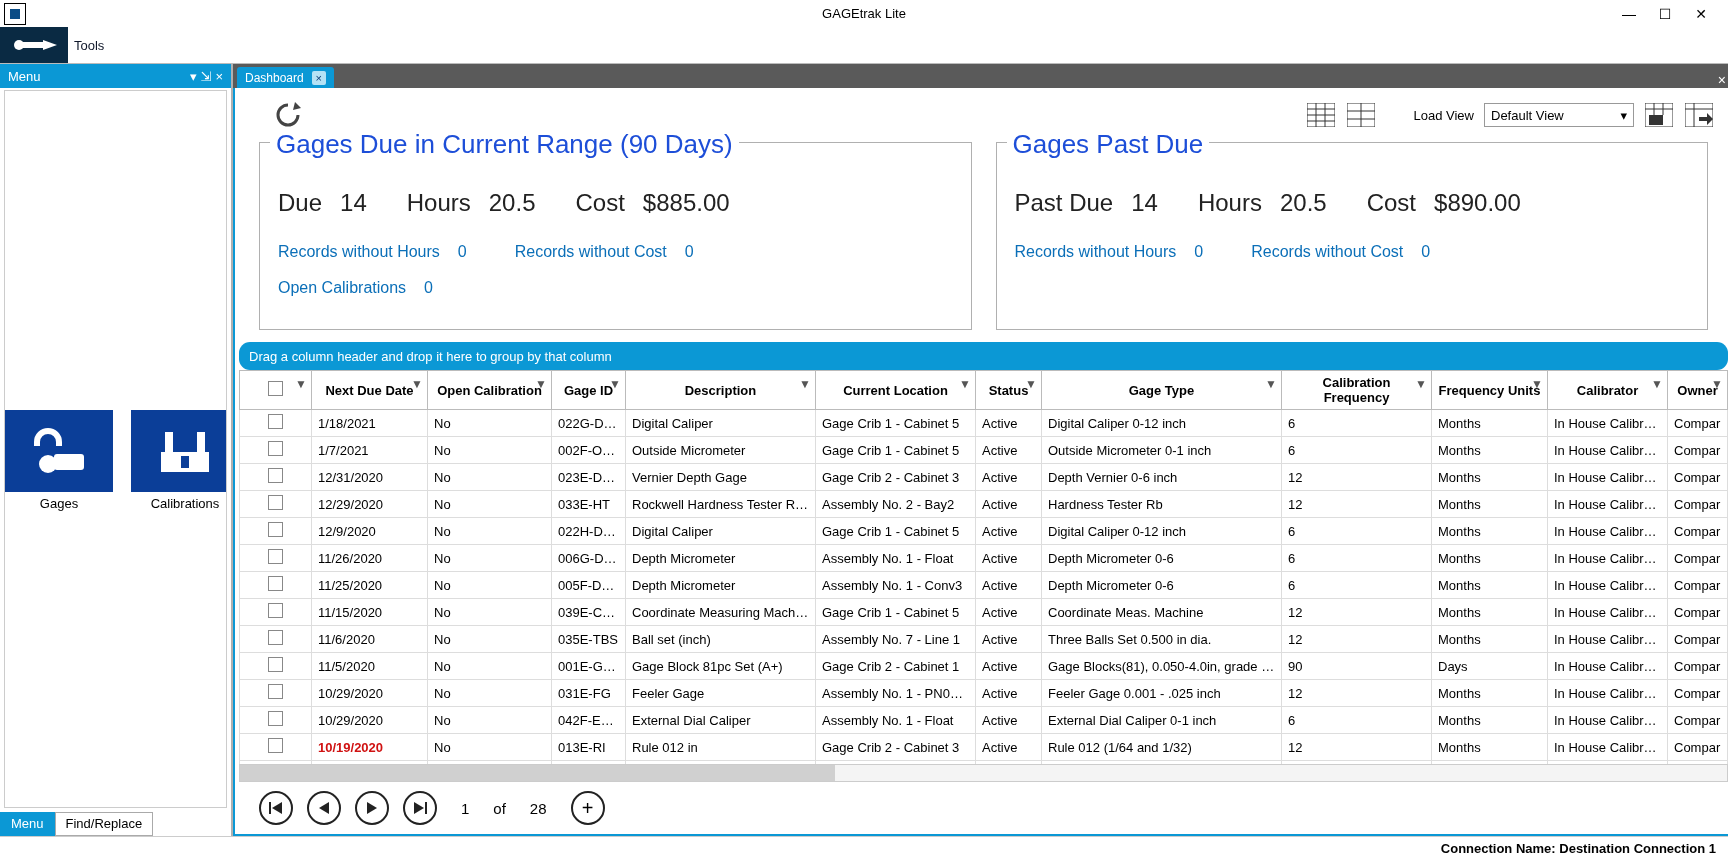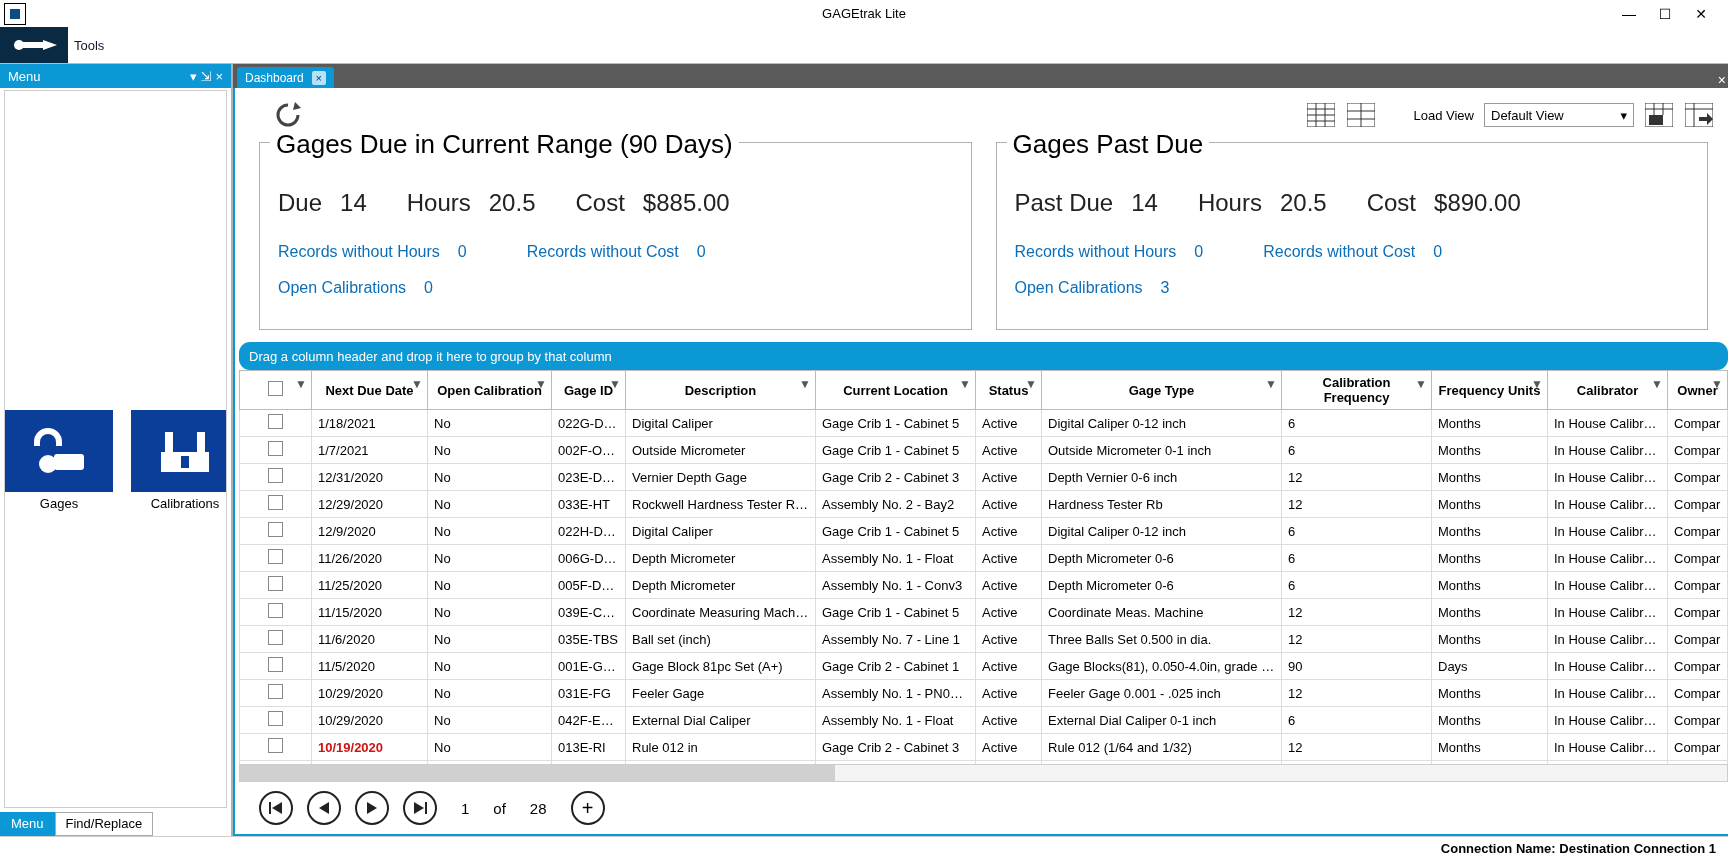--- a/index.html
+++ b/index.html
@@ -50,25 +50,25 @@
 .refresh { width:30px; height:30px; }
 .top-right { margin-left:auto; display:flex; align-items:center; gap:10px; }
 .grid-icon-btn { width:30px; height:30px; display:flex; align-items:center; justify-content:center; }
 .loadview-lbl { font-size:13px; margin-left: 28px; }
 .loadview-select { width: 150px; height:24px; border:1px solid #999; display:flex; align-items:center; padding:0 6px; font-size:13px; background:#fff; }
 .loadview-select .caret { margin-left:auto; }
 
 
 .cards-row { display:flex; gap: 24px; padding: 0 24px 12px 24px; }
 .card { border:1px solid #b0b0b0; position:relative; padding: 46px 18px 14px 18px; width: 50%; max-width: 760px; }
-.card-legend { position:absolute; top:-14px; left:10px; background:#fff; padding: 0 6px; font-size: 26px; color:#000000; }
+.card-legend { position:absolute; top:-14px; left:10px; background:#fff; padding: 0 6px; font-size: 26px; color:#1d4ed8; }
 .stat-line { display:flex; align-items:flex-end; gap: 18px; font-size: 26px; color:#222; margin-bottom: 26px; flex-wrap: wrap; }
 .stat-line .label { font-size: 24px; }
 .stat-line .value { font-size: 24px; margin-right: 22px; }
-.link-row { display:flex; gap: 60px; margin-bottom: 18px; }
+.link-row { display:flex; gap: 48px; margin-bottom: 18px; }
 .link { color:#0b6fb8; font-size: 16px; }
 .link .cv { margin-left: 18px; }
 
 
 .group-bar { background:#0b98d5; color:#fff; height:28px; display:flex; align-items:center; padding:0 10px; font-size:13px; margin: 0 4px; border-radius: 11px; }
 
 
 .grid-wrap { flex:1; display:flex; flex-direction:column; margin:0 4px; overflow:hidden; }
 .grid-table { width: 100%; border-collapse: collapse; table-layout: fixed; }
 .grid-table th { background:#fff; border:1px solid #bbb; font-weight:600; font-size:13px; text-align:center; padding:4px 6px; position:relative; height:30px; }
@@ -307,25 +307,20 @@
             <span class="value">20.5</span>
             <span class="label">Cost</span>
             <span class="value">$890.00</span>
           </div>
           <div class="link-row">
             <span class="link">
               <span>Records without Hours</span><span class="cv">0</span>
             </span>
             <span class="link">
               <span>Records without Cost</span><span class="cv">0</span>
-            </span>
-          </div>
-          <div class="link-row">
-            <span class="link">
-              <span>Open Calibrations</span><span class="cv">3</span>
             </span>
           </div>
         </div>
       </div>
 
       <div class="group-bar">Drag a column header and drop it here to group by that column</div>
 
       <div class="grid-wrap">
         <table class="grid-table" id="grid-table">
           <colgroup>

